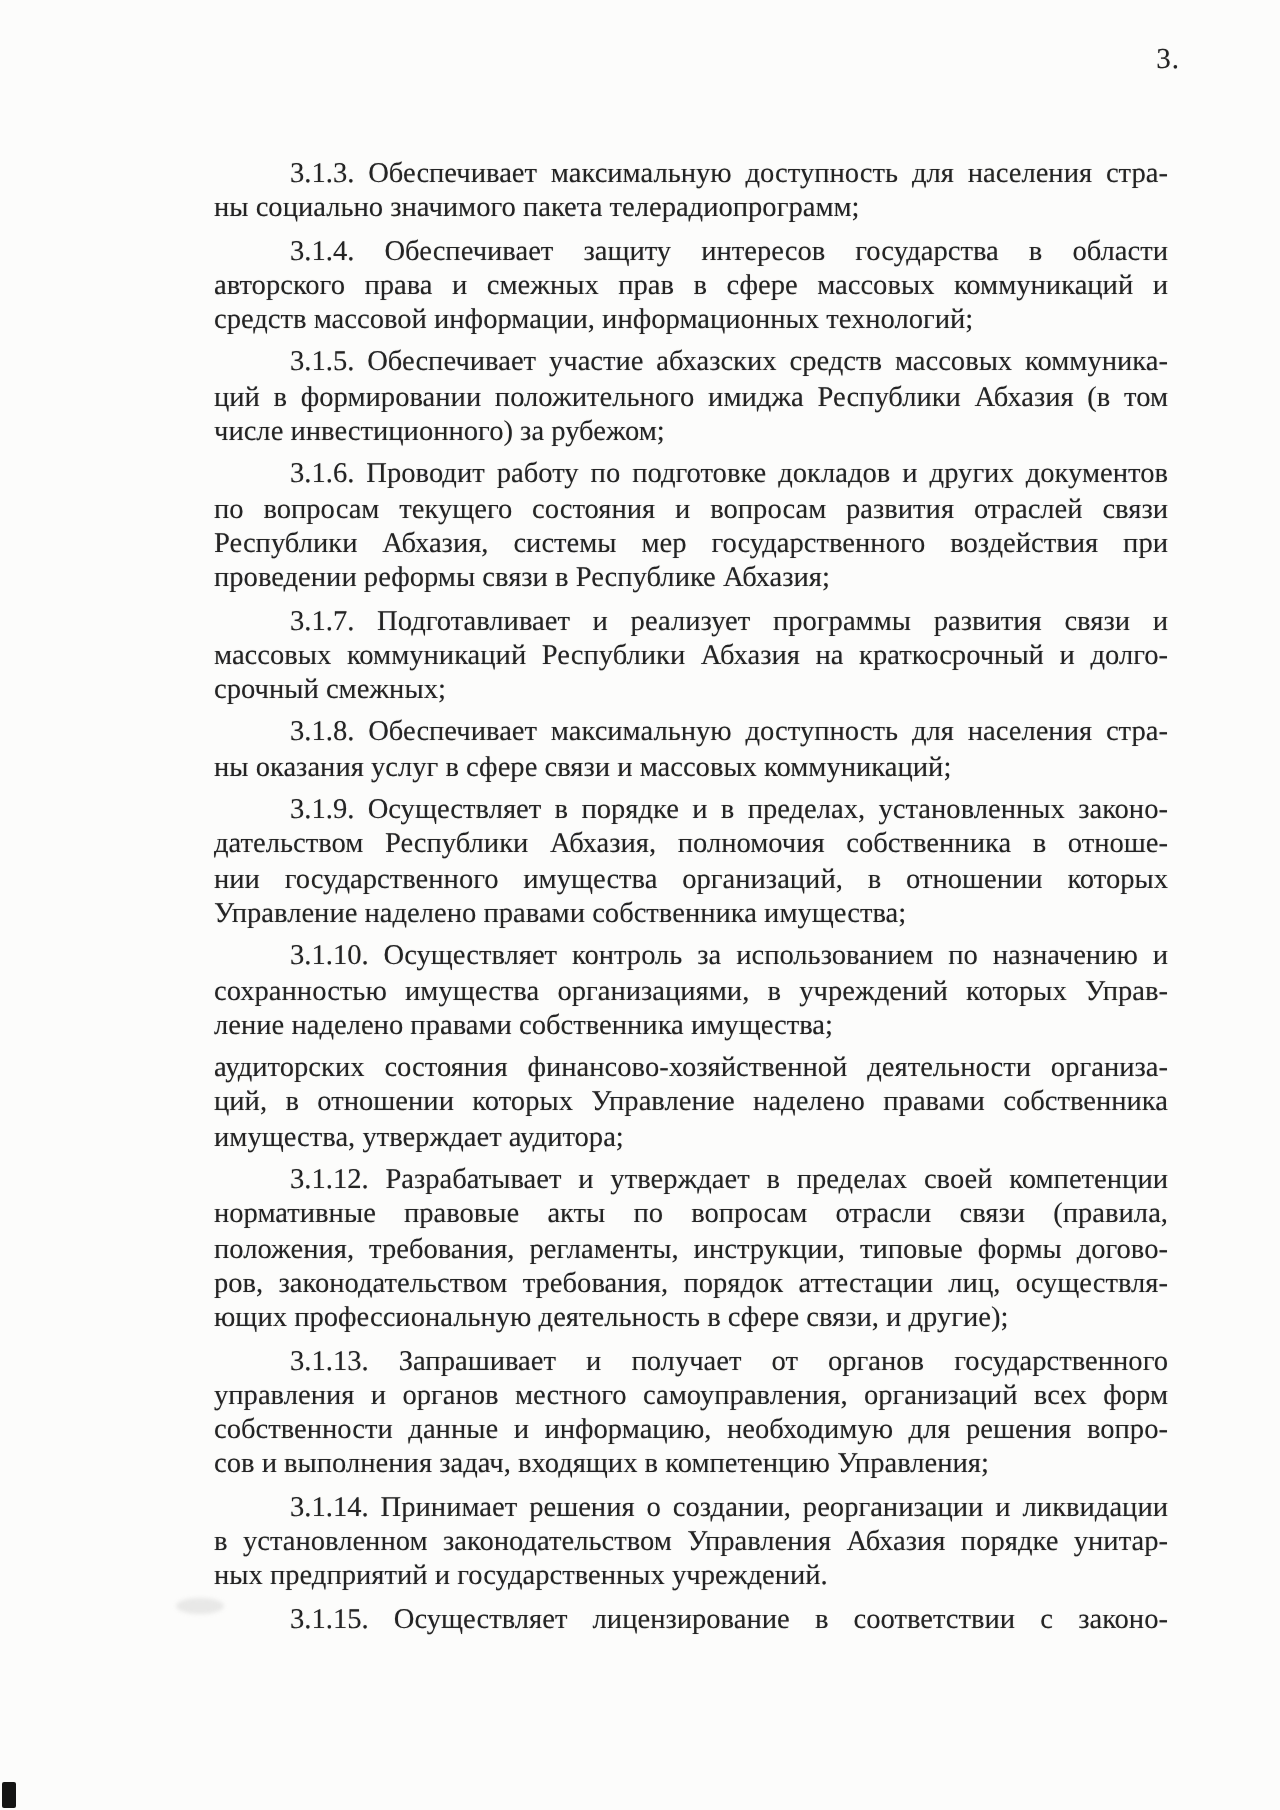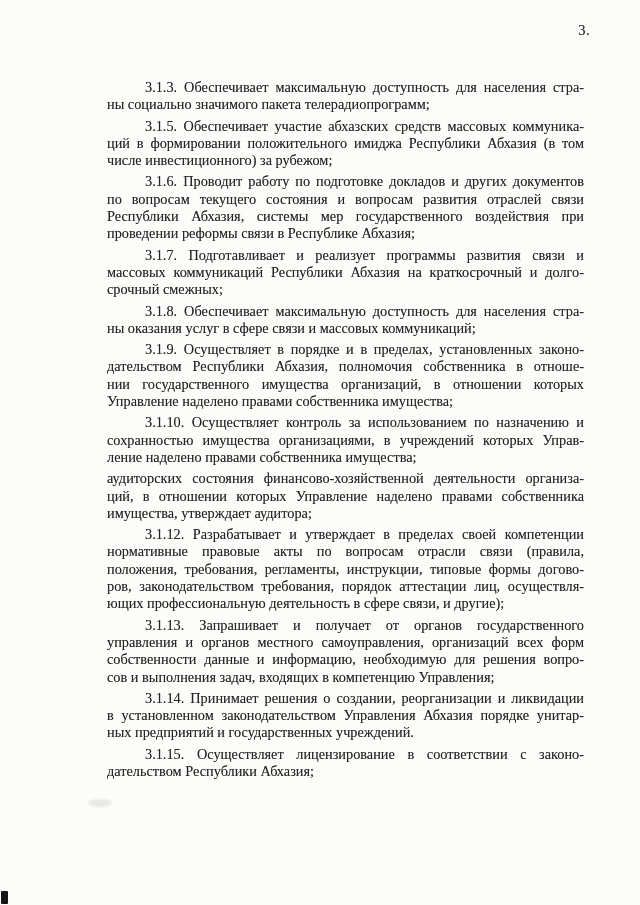--- a/index.html
+++ b/index.html
@@ -66,20 +66,25 @@
 
 <div class="page">
   <div class="page-number">3.</div>
 
   <div class="text-block">
       <div class="para">
         <div class="line first">3.1.3. Обеспечивает максимальную доступность для населения стра-</div>
         <div class="line last">ны социально значимого пакета телерадиопрограмм;</div>
       </div>
       <div class="para">
+        <div class="line first">3.1.4. Обеспечивает защиту интересов государства в области</div>
+        <div class="line">авторского права и смежных прав в сфере массовых коммуникаций и</div>
+        <div class="line last">средств массовой информации, информационных технологий;</div>
+      </div>
+      <div class="para">
         <div class="line first">3.1.5. Обеспечивает участие абхазских средств массовых коммуника-</div>
         <div class="line">ций в формировании положительного имиджа Республики Абхазия (в том</div>
         <div class="line last">числе инвестиционного) за рубежом;</div>
       </div>
       <div class="para">
         <div class="line first">3.1.6. Проводит работу по подготовке докладов и других документов</div>
         <div class="line">по вопросам текущего состояния и вопросам развития отраслей связи</div>
         <div class="line">Республики Абхазия, системы мер государственного воздействия при</div>
         <div class="line last">проведении реформы связи в Республике Абхазия;</div>
       </div>
@@ -121,19 +126,18 @@
         <div class="line">собственности данные и информацию, необходимую для решения вопро-</div>
         <div class="line last">сов и выполнения задач, входящих в компетенцию Управления;</div>
       </div>
       <div class="para">
         <div class="line first">3.1.14. Принимает решения о создании, реорганизации и ликвидации</div>
         <div class="line">в установленном законодательством Управления Абхазия порядке унитар-</div>
         <div class="line last">ных предприятий и государственных учреждений.</div>
       </div>
       <div class="para">
         <div class="line first">3.1.15. Осуществляет лицензирование в соответствии с законо-</div>
-        <div class="line last">дательством Республики Абхазия;</div>
       </div>
     </div>
 
   <div class="smudge"></div>
   <div class="scan-mark"></div>
 </div>
 
 </body></html>

